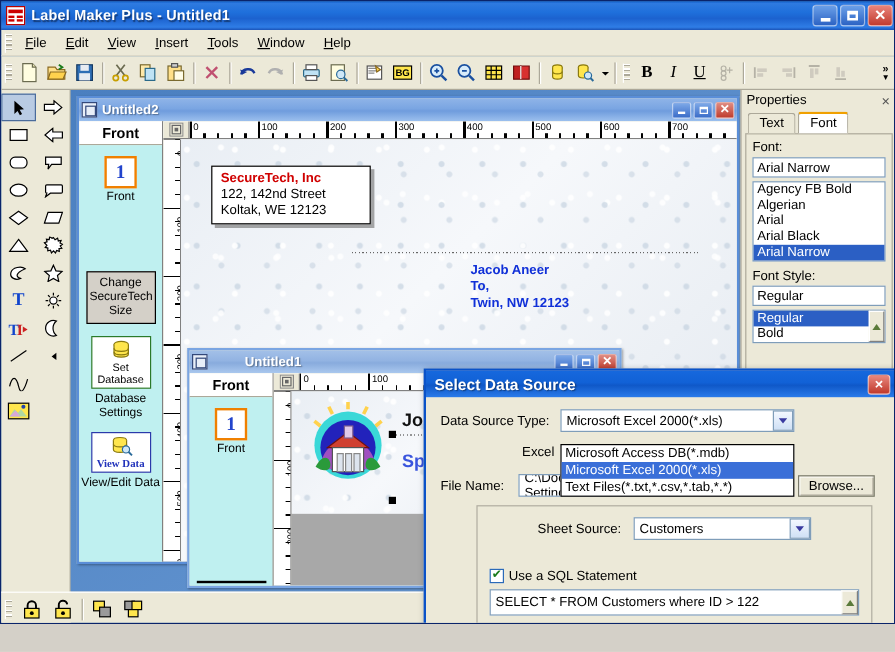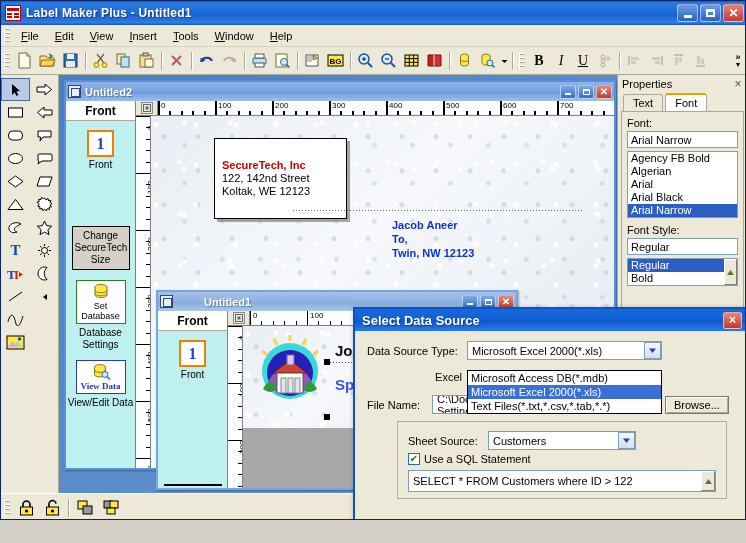--- a/index.html
+++ b/index.html
@@ -173,21 +173,21 @@
       radial-gradient(circle at 72% 15%, rgba(255,255,255,.85) 0 2px, transparent 3px),
       radial-gradient(circle at 88% 77%, rgba(195,208,222,.55) 0 2px, transparent 3px),
       radial-gradient(circle at 55% 88%, rgba(255,255,255,.8) 0 2px, transparent 3px),
       linear-gradient(135deg,#e9eef4,#f6f8fb 40%,#e2e8ef);
     background-size: 40px 40px,34px 34px,46px 46px,38px 38px,52px 52px,100% 100%;
     position:relative; overflow:hidden;
   }
   .addrbox {
     position:absolute; background:#fff; border:1px solid #000;
     box-shadow: 3px 3px 0 rgba(120,120,120,.65);
-    padding:20px 7px; line-height:13px;margin-left:38px;
+    padding:4px 7px; line-height:13px;
   }
   .addrbox .co { color:#d00000; font-weight:bold; font-size:11px; }
   .addrbox .ln { color:#000; font-size:11px; }
   .tobox { position:absolute; color:#1030d8; font-weight:bold; font-size:11px; line-height:14px; }
 
   
   .props {
     position:absolute; left:616px; top:74px; width:130px; height:446px;
     background:#ece9d8; border-left:1px solid #aca899;
   }
@@ -948,21 +948,21 @@
         <div class="dd-item">Text Files(*.txt,*.csv,*.tab,*.*)</div>
       </div>
 
       <div class="row">
         <label style="width:65px;">File Name:</label>
         <div class="textbox" style="width:225px;">C:\Documents and Settings\Administrator\My</div>
         <div class="btn" style="margin-left:8px;">Browse...</div>
       </div>
 
       <div class="groupbox" style="margin-left:30px;margin-right:6px;">
-        <div class="row" style="margin-bottom:3px;">
+        <div class="row" style="margin-bottom:24px;justify-content:center;">
           <label style="width:80px;">Sheet Source:</label>
           <div class="combo" style="width:148px;">
             <span>Customers</span>
             <span class="arrow">
               <svg width="9" height="7" viewBox="0 0 9 7">
                   <path d="M1 1.5h7L4.5 6z" fill="#3a3aa0"></path>
                 </svg>
             </span>
           </div>
         </div>

